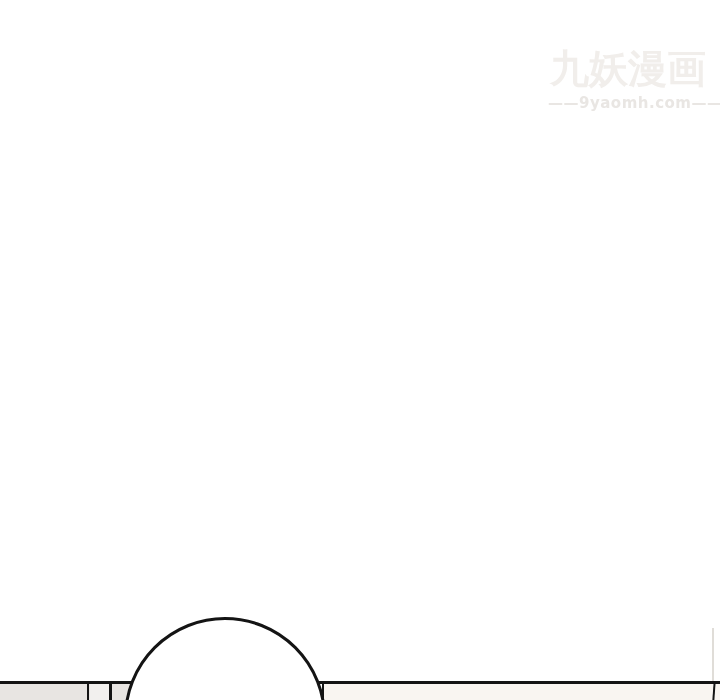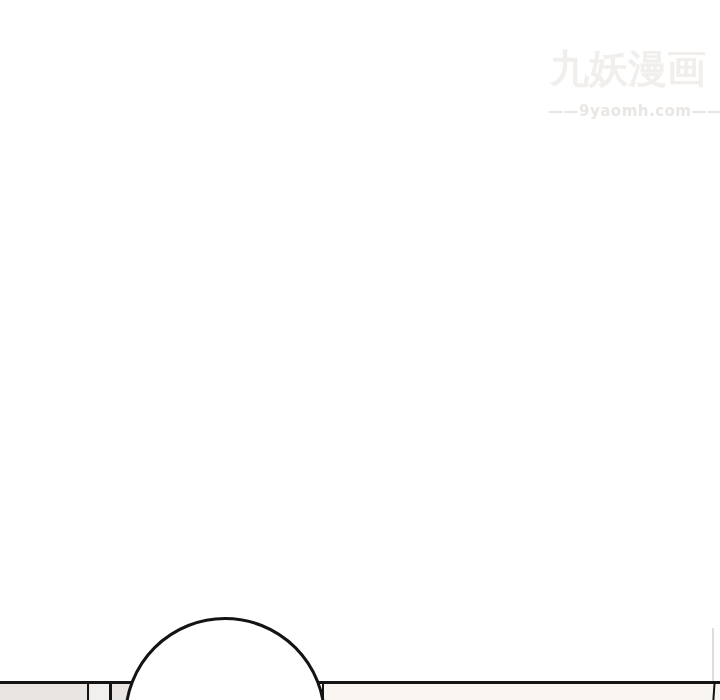--- a/index.html
+++ b/index.html
@@ -37,21 +37,21 @@
   }
   .watermark-title{
     font-size:39px;
     font-weight:bold;
     line-height:1.0;
     color:var(--wm-title);
     letter-spacing:0px;
     white-space:nowrap;
   }
   .watermark-url{
-    margin-top:14px;
+    margin-top:6px;
     font-size:15px;
     font-weight:bold;
     color:var(--wm-url);
     letter-spacing:0.5px;
     white-space:nowrap;
   }
   
   .panel-top-border{
     position:absolute;
     left:0; top:681px;

